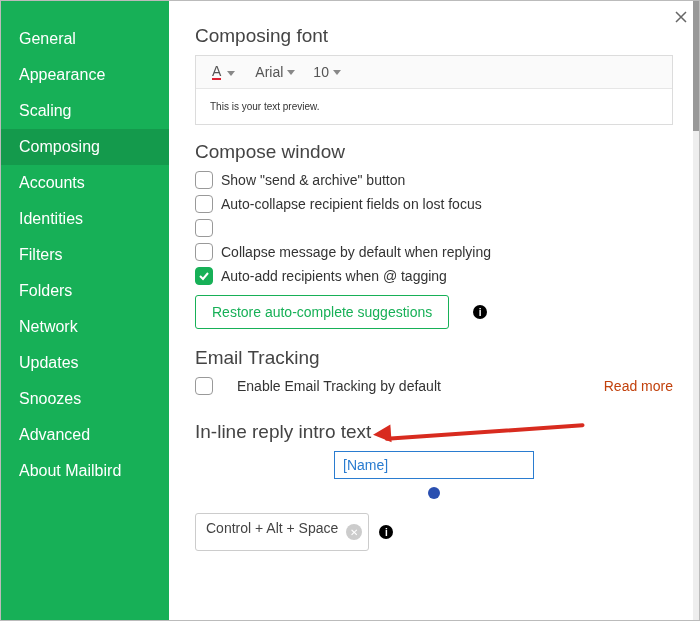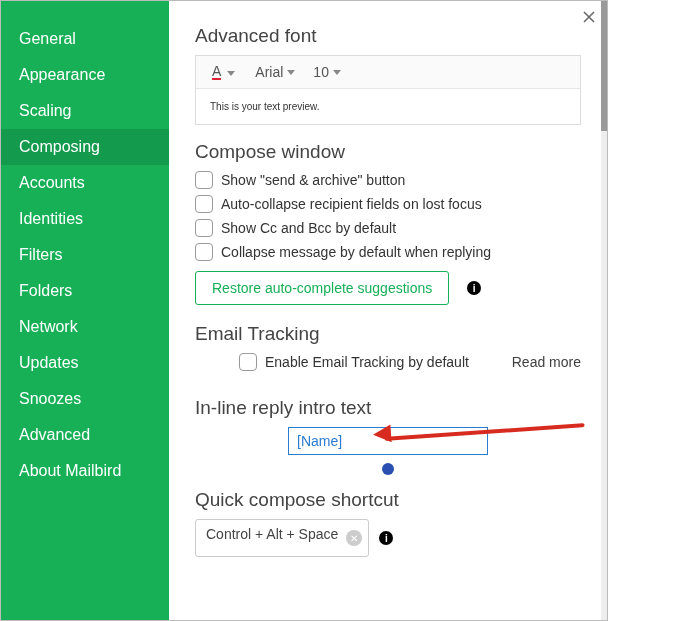--- a/index.html
+++ b/index.html
@@ -1,18 +1,18 @@
 <!DOCTYPE html>
 <html><head>
 <meta charset="utf-8">
 <style>
   * { box-sizing: border-box; }
   html,body { margin:0; padding:0; font-family: "Segoe UI", Arial, sans-serif; font-size:14px; color:#333; }
   .window {
-    width:608px; height:621px;
+    width:700px; height:621px;
     border:1px solid #bbb;
     position:relative; display:flex; background:#fff;
   }
   .close {
     position:absolute; top:6px; right:8px; width:20px; height:20px;
     display:flex; align-items:center; justify-content:center;
     color:#666; cursor:pointer;
   }
   .close svg { width:12px; height:12px; }
   .sidebar {
@@ -60,35 +60,35 @@
     display:flex; align-items:center; gap:8px; margin:6px 0;
   }
   .checkbox {
     width:18px; height:18px; border:1.5px solid #999; border-radius:4px;
     display:flex; align-items:center; justify-content:center; cursor:pointer;
     background:#fff;
   }
   .checkbox.checked { background:#17b057; border-color:#17b057; }
   .checkbox.checked svg { width:12px; height:12px; }
   .check-label { color:#333; }
-  .restore-row { display:flex; align-items:center; gap:18px; margin:10px 0 18px 0; }
+  .restore-row { display:flex; align-items:center; gap:24px; margin:10px 0 18px 0; }
   .btn-outline {
     border:1.5px solid #17b057; color:#17b057; background:#fff;
     padding:8px 16px; border-radius:3px; cursor:pointer; font-size:14px;
   }
   .info-dot {
     width:14px;height:14px; border-radius:50%; background:#000; color:#fff;
     display:flex;align-items:center;justify-content:center; font-size:10px; font-weight:bold;
     cursor:pointer;
   }
   .tracking-row {
     display:flex; align-items:center; justify-content:space-between;
   }
-  .tracking-left { display:flex; align-items:center; gap:8px;margin-left:44px; }
-  .read-more { color:#404040; cursor:pointer; }
+  .tracking-left { display:flex; align-items:center; gap:24px; }
+  .read-more { color:#c2410c; cursor:pointer; }
   .arrow {
     position:absolute; left:200px; top:420px; width:215px; height:30px; pointer-events:none;
   }
   .arrow-line {
     position:absolute; left:16px; top:16px; width:200px; height:4px;
     background:#d82b1f;
     transform:rotate(-4deg); transform-origin:left center; border-radius:2px;
   }
   .arrow-head {
     position:absolute; left:4px; top:4px;
@@ -138,21 +138,21 @@
     <div class="sidebar-item">Folders</div>
     <div class="sidebar-item">Network</div>
     <div class="sidebar-item">Updates</div>
     <div class="sidebar-item">Snoozes</div>
     <div class="sidebar-item">Advanced</div>
     <div class="sidebar-item">About Mailbird</div>
   </div>
 
   <div class="main">
 
-    <h3 class="section">Advanced font</h3>
+    <h3 class="section">Composing font</h3>
     <div class="font-box">
       <div class="font-toolbar">
         <div class="font-glyph">
           <span class="underline">A</span>
           <span class="caret"></span>
         </div>
         <div class="font-family">
           <span>Arial</span>
           <span class="caret"></span>
         </div>
@@ -171,25 +171,32 @@
     <div class="check-row">
       <div class="checkbox"></div>
       <span class="check-label">Show "send &amp; archive" button</span>
     </div>
     <div class="check-row">
       <div class="checkbox"></div>
       <span class="check-label">Auto-collapse recipient fields on lost focus</span>
     </div>
     <div class="check-row">
       <div class="checkbox"></div>
-      <span class="check-label">Show Cc and Bcc by default</span>
     </div>
     <div class="check-row">
       <div class="checkbox"></div>
       <span class="check-label">Collapse message by default when replying</span>
+    </div>
+    <div class="check-row">
+      <div class="checkbox checked">
+        <svg viewBox="0 0 12 12">
+            <path d="M2 6 L5 9 L10 3" stroke="#fff" stroke-width="2" fill="none"></path>
+          </svg>
+      </div>
+      <span class="check-label">Auto-add recipients when @ tagging</span>
     </div>
 
     <div class="restore-row">
       <button class="btn-outline">Restore auto-complete suggestions</button>
       <div class="info-dot">i</div>
     </div>
 
     <h3 class="section">Email Tracking</h3>
     <div class="tracking-row">
       <div class="tracking-left">
@@ -201,21 +208,20 @@
 
     <div class="spacer"></div>
       <div class="spacer"></div>
 
     <h3 class="section">In-line reply intro text</h3>
     <div class="inline-row">
       <input class="text-input" value="[Name]" style="">
       <div class="blue-dot"></div>
     </div>
 
-    <h3 class="section">Quick compose shortcut</h3>
     <div class="shortcut-row">
       <div class="shortcut-box">
         <span>Control + Alt + Space</span>
         <div class="clear-x">✕</div>
       </div>
       <div class="info-dot">i</div>
     </div>
 
     <div class="arrow">
       <div class="arrow-line"></div>

